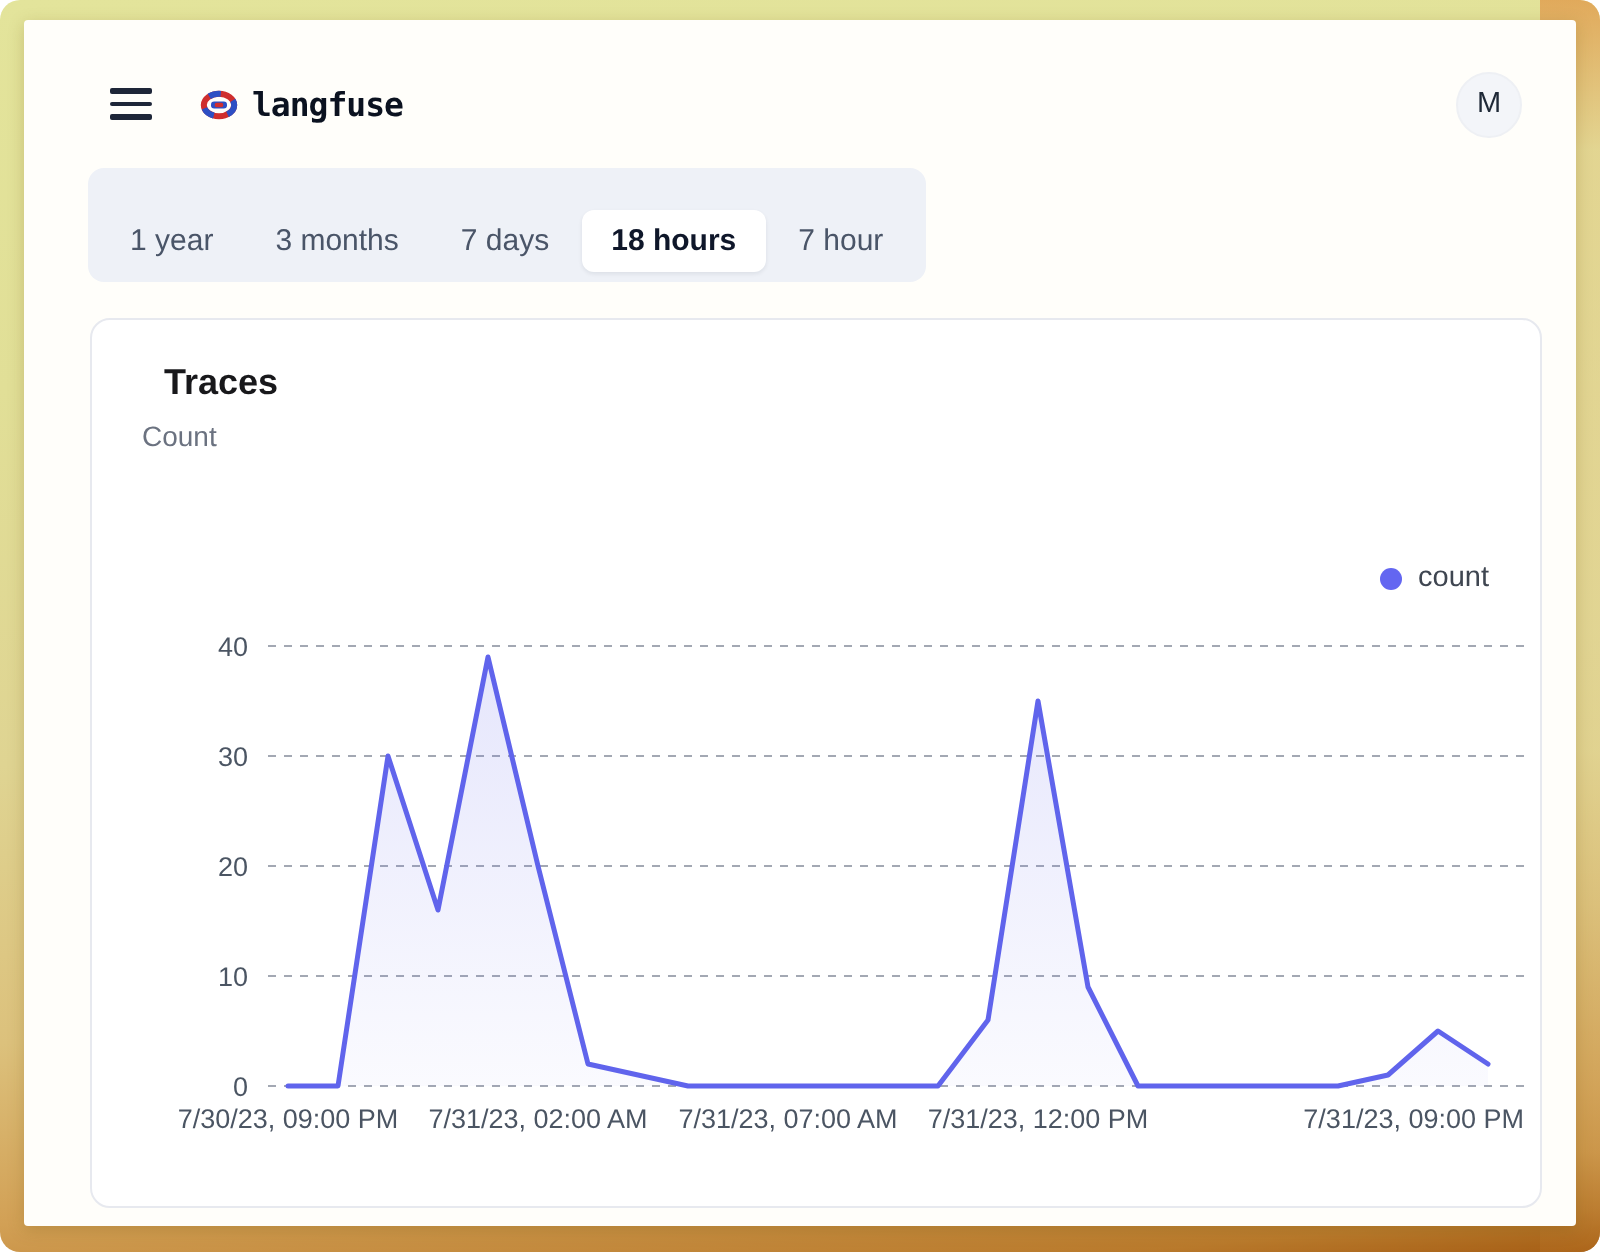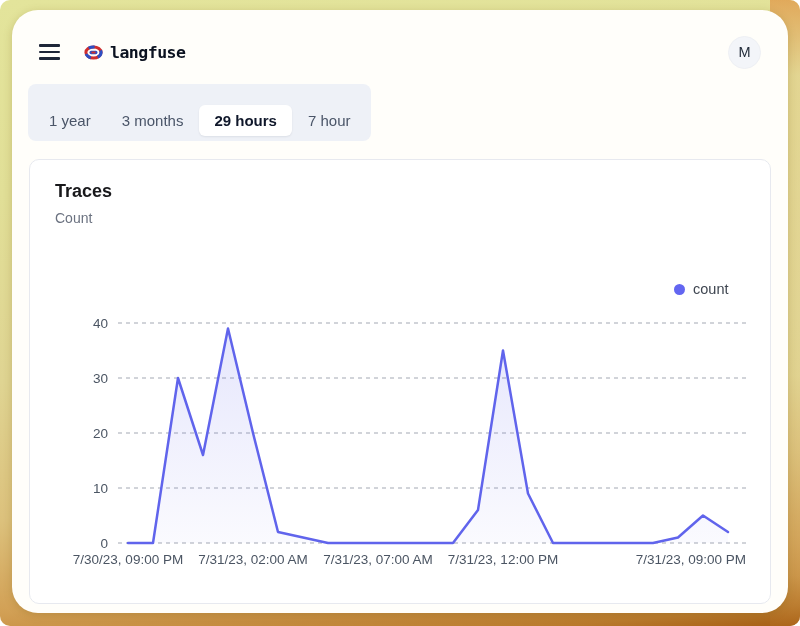--- a/index.html
+++ b/index.html
@@ -16,22 +16,23 @@
   }
   .frame::before { 
     content: ""; position: absolute; top: 0; right: 0; width: 30px; height: 100%;
     background: linear-gradient(180deg, #e08b3a 0%, #e3cf8e 12%, #e2d694 60%, #cf9c50 92%, #b06a1e 100%);
     opacity: .65;
   }
 
   .window {
     position: absolute; left: 12px; top: 10px; right: 12px; bottom: 13px;
     background: #fffefa;
-    border-radius: 26px;
+    border-radius: 2px;
     box-shadow: 0 2px 8px rgba(120, 90, 20, 0.25);
+    padding-left: 16px;
   }
 
   
   .topbar {
     display: flex; align-items: center;
     padding: 24px 27px 0 27px;
     height: 60px;
   }
   .hamburger { width: 21px; display: flex; flex-direction: column; gap: 4px; cursor: pointer; }
   .hamburger span { display: block; height: 2.4px; border-radius: 1px; background: #1e2638; }
@@ -66,21 +67,21 @@
 
   
   .card {
     position: relative;
     margin: 18px 17px 0 17px;
     height: 445px;
     background: #ffffff;
     border: 1px solid #e7e9ef;
     border-radius: 10px;
   }
-  .card-title { position: absolute; left: 25px; top: 21px; font-size: 18px; font-weight: 700; color: #18181b; }
+  .card-title { position: absolute; left: 36px; top: 21px; font-size: 18px; font-weight: 700; color: #18181b; }
   .card-subtitle { position: absolute; left: 25px; top: 50px; font-size: 14px; color: #6b7280; }
 
   .legend { position: absolute; left: 644px; top: 121px; display: flex; align-items: center; gap: 8px; }
   .legend-dot { width: 11px; height: 11px; border-radius: 50%; background: #6366f1; }
   .legend-label { font-size: 14.5px; color: #3f4651; }
 
   .chart-svg { position: absolute; left: 0; top: 0; pointer-events: none; }
   .chart-svg .grid { stroke: #a3a8b3; stroke-width: 1; stroke-dasharray: 4 4; }
   .chart-svg text { font-family: "Liberation Sans", sans-serif; font-size: 13.5px; fill: #4b5563; }
 </style>
@@ -108,21 +109,22 @@
       <div class="topbar-spacer"></div>
       <div class="avatar">
         <span>M</span>
       </div>
     </div>
 
     <div class="tabs-row">
       <div class="tabs">
         <div class="tab">1 year</div>
         <div class="tab">3 months</div>
-        <div class="tab selected">29 hours</div>
+        <div class="tab">7 days</div>
+        <div class="tab selected">18 hours</div>
         <div class="tab">7 hour</div>
       </div>
     </div>
 
     <div class="card">
       <div class="card-title">Traces</div>
       <div class="card-subtitle">Count</div>
 
       <div class="legend">
         <span class="legend-dot" style="background: rgb(99, 102, 241);"></span>

